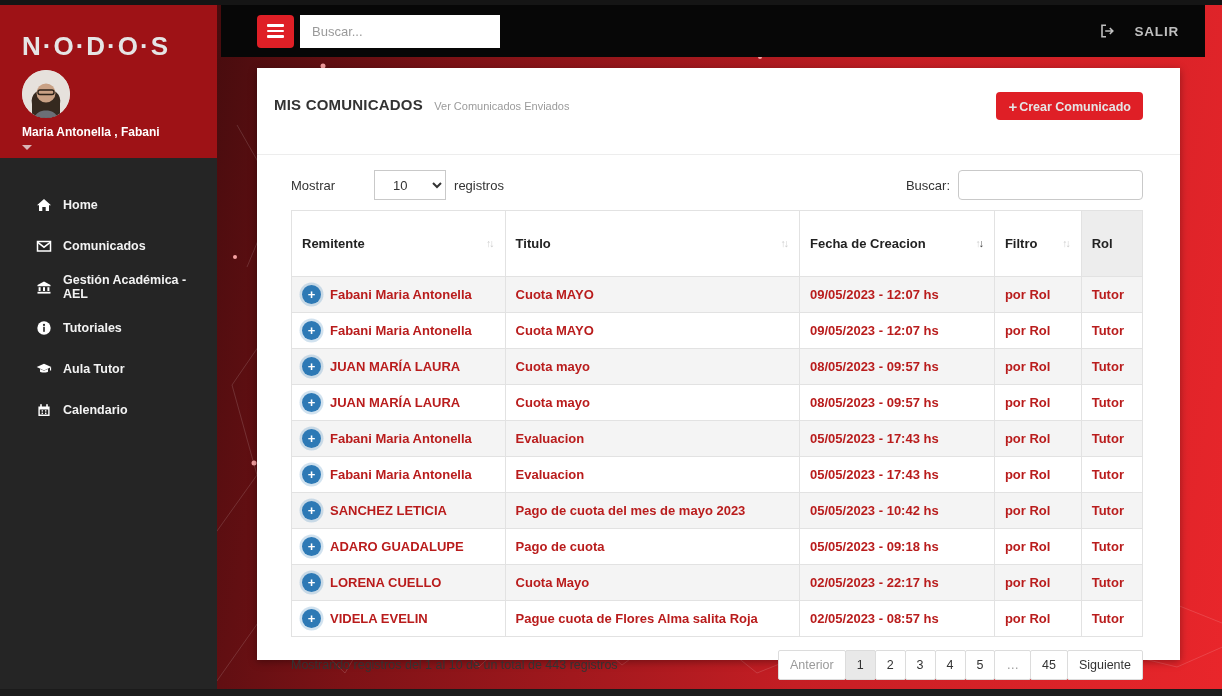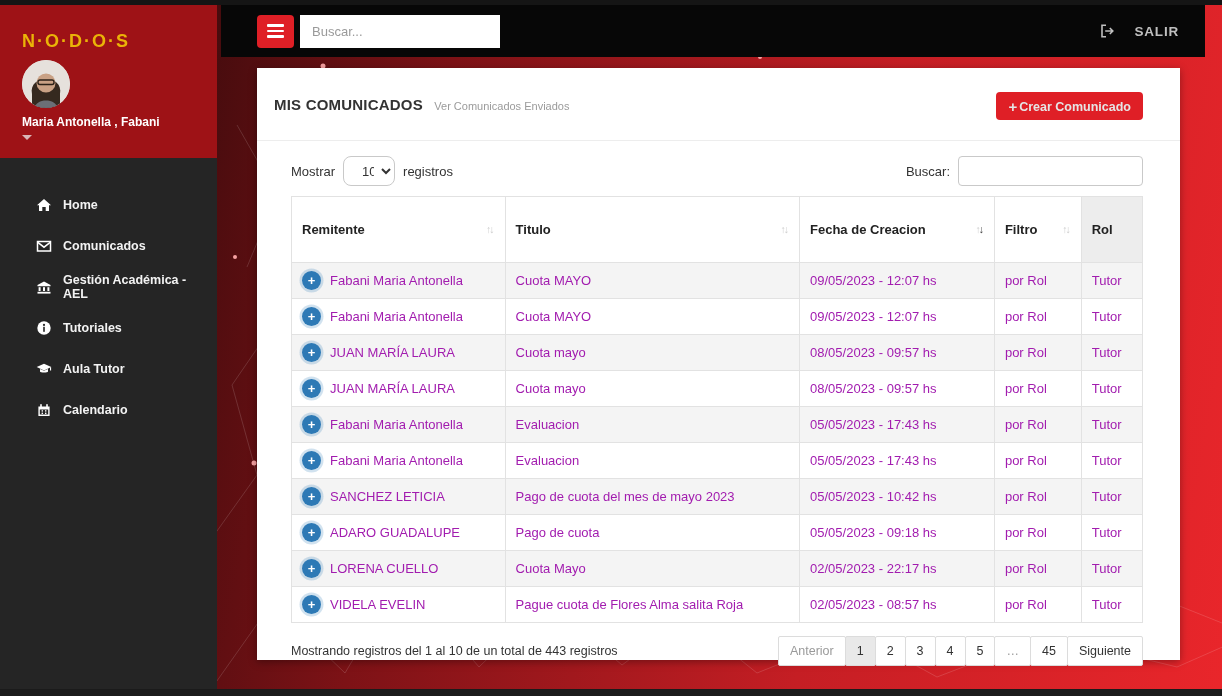--- a/index.html
+++ b/index.html
@@ -7,21 +7,21 @@
   body {
     font-family:"Liberation Sans", sans-serif;
     background:#151515;
     position:relative;
     overflow:hidden;
   }
 
   
   .sidebar { position:absolute; left:0; top:5px; width:217px; height:684px; background:#252525; z-index:3; }
   .sidebar-red { height:153px; background:#9e1216; padding:26px 0 0 22px; position:relative; }
-  .logo { color:#eab308; font-size:18px; font-weight:bold; letter-spacing:2px; cursor:pointer; }
+  .logo { color:#e5e5e5; font-size:26px; font-weight:bold; letter-spacing:2px; cursor:pointer; }
   .avatar { width:48px; height:48px; border-radius:50%; overflow:hidden; margin-top:8px; display:block; background:#e9e4df; cursor:pointer; }
   .user-name { color:#fff; font-size:12px; font-weight:bold; margin-top:7px; cursor:pointer; }
   .user-caret { width:0; height:0; border-left:5px solid transparent; border-right:5px solid transparent; border-top:5px solid #d9b5b6; margin-top:6px; cursor:pointer; }
   .menu { list-style:none; padding-top:26px; }
   .menu li { display:flex; align-items:center; gap:11px; padding:0 10px 0 36px; height:41px; color:#f3f3f3; font-size:12.5px; font-weight:bold; cursor:pointer; }
   .menu .mi { width:16px; height:16px; flex:0 0 16px; display:inline-flex; }
   .menu .mi svg { width:16px; height:16px; }
 
   
   .main { position:absolute; left:217px; top:5px; width:1005px; height:684px;
@@ -36,42 +36,42 @@
   .hamburger i { display:block; width:17px; height:2.6px; background:#fff; border-radius:1px; }
   .topbar-search { width:200px; height:33px; border:none; background:#fff; padding:0 12px; font-size:13px; color:#333; font-family:inherit; outline:none; }
   .topbar-search::placeholder { color:#9a9a9a; }
   .logout { margin-left:auto; display:flex; align-items:center; gap:20px; background:none; border:none;
     color:#bfbfbf; font-size:13.5px; font-weight:bold; letter-spacing:.8px; cursor:pointer; font-family:inherit; }
   .logout svg { width:16px; height:16px; }
 
   
   .card { position:absolute; left:40px; top:63px; width:923px; height:592px; background:#fff;
     box-shadow:0 2px 8px rgba(0,0,0,.35); z-index:1; }
-  .card-header { height:73px; padding:28px 16px 0 17px; border-bottom:1px solid #ededed; position:relative; }
+  .card-header { height:87px; padding:28px 16px 0 17px; border-bottom:1px solid #ededed; position:relative; }
   .card-title { display:inline; font-size:15px; font-weight:bold; color:#333; letter-spacing:.2px; }
   .card-sub { display:inline; font-size:11px; color:#9b9b9b; margin-left:7px; cursor:pointer; }
   .create-btn { position:absolute; right:37px; top:24px; height:28px; background:#df1f26; color:#e5e5e5;
     border:none; border-radius:4px; font-size:12.5px; font-weight:bold; padding:0 12px; cursor:pointer; font-family:inherit; }
   .create-btn::before { content:"+"; font-size:15px; font-weight:bold; margin-right:2px; vertical-align:-1px; }
 
   
   .controls { margin:15px 37px 0 34px; display:flex; justify-content:space-between; align-items:center; }
   .ctrl-left, .ctrl-right { display:flex; align-items:center; gap:8px; font-size:13px; color:#333; }
-  .len-select { width:52px; height:30px; border:1px solid #c9c9c9; border-radius:8px; font-size:13px;
-    color:#333; padding:0 4px 0 14px; font-family:inherit; background:#fff; }
+  .len-select { width:72px; height:30px; border:1px solid #c9c9c9; border-radius:0; font-size:13px;
+    color:#333; padding:0 4px 0 14px; font-family:inherit; background:#fff;margin-left:31px; }
   .tbl-search { width:185px; height:30px; border:1px solid #c9c9c9; border-radius:4px; padding:0 8px;
     font-size:13px; color:#333; font-family:inherit; outline:none; }
 
   
   .tbl-wrap { margin:10px 37px 0 34px; }
   table { width:100%; border-collapse:collapse; table-layout:fixed; }
   th, td { border:1px solid #e2e2e2; padding:8px 10px; font-size:13px; text-align:left; vertical-align:middle; overflow:hidden; white-space:nowrap; }
   thead th { font-weight:bold; color:#222; padding:25px 10px; background:#fff; cursor:pointer; }
   thead th.none { background:#ededed; cursor:default; }
-  tbody td { color:#a21caf; }
+  tbody td { color:#b91c1c;font-weight:bold; }
   tr.odd { background:#f4f4f4; }
   tr.even { background:#fff; }
   .sort-icons { float:right; font-size:10.5px; color:#cfcfcf; margin-top:1px; }
   .sort-icons .up::before { content:"\2191"; }
   .sort-icons .dn::before { content:"\2193"; margin-left:-2px; }
   th.desc .sort-icons .dn::before { color:#444; font-weight:bold; }
   .expand { display:inline-flex; width:19px; height:19px; border-radius:50%; background:#2d79b5; color:#fff;
     align-items:center; justify-content:center; margin-right:9px; vertical-align:middle; cursor:pointer;
     box-shadow:0 0 0 2.5px rgba(45,121,181,.22); font-weight:bold; }
   .expand::before { content:"+"; font-size:13px; line-height:1; }

